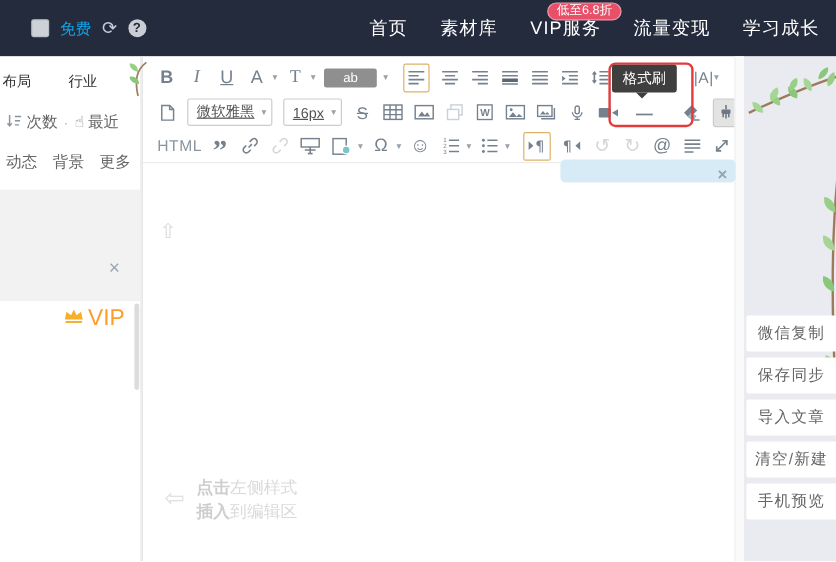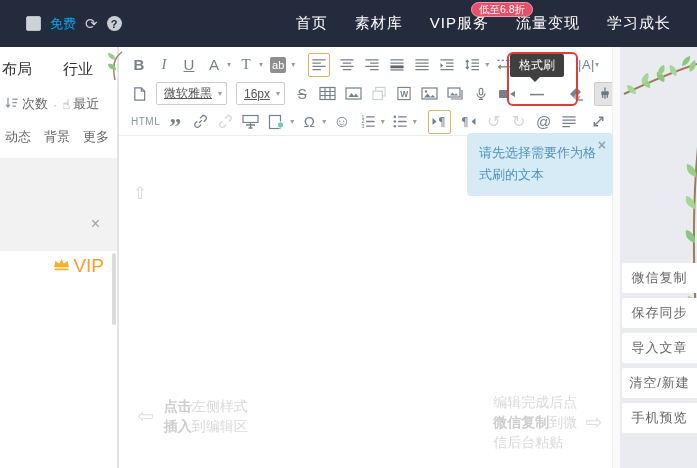--- a/index.html
+++ b/index.html
@@ -5,28 +5,28 @@
   html,body{margin:0;padding:0;background:#fff;font-family:"Liberation Sans","DejaVu Sans",sans-serif;}
   .stage{position:relative;width:697px;height:468px;overflow:hidden;background:#fff;}
 
   
   .header{position:absolute;left:0;top:0;width:697px;height:47px;background:#242b3d;}
   .free-area{position:absolute;left:26px;top:0;height:47px;display:flex;align-items:center;gap:9px;}
   .chk{width:13px;height:13px;background:#cdd2d8;border-radius:2px;border:1px solid #b8bec6;}
   .free-label{color:#0ea5e9;font-size:13px;}
   .hd-ico{color:#c9ced6;font-size:15px;line-height:1;}
   .help-circle{width:15px;height:15px;border-radius:50%;background:#c9ced6;color:#242b3d;font-size:11px;font-weight:bold;display:flex;align-items:center;justify-content:center;}
-  .nav{position:absolute;right:26px;top:0;height:47px;display:flex;align-items:center;gap:27px;}
+  .nav{position:absolute;right:14px;top:0;height:47px;display:flex;align-items:center;gap:27px;}
   .nav-item{color:#fff;font-size:15px;letter-spacing:1px;cursor:pointer;}
-  .badge{position:absolute;left:471px;top:2px;background:#e8506a;border:1px solid #f29aa9;color:#fff;font-size:10.5px;padding:0 7px;line-height:13px;border-radius:8px;white-space:nowrap;}
+  .badge{position:absolute;left:456px;top:2px;background:#e8506a;border:1px solid #f29aa9;color:#fff;font-size:10.5px;padding:0 7px;line-height:13px;border-radius:8px;white-space:nowrap;}
 
   
   .sb{position:absolute;left:0;top:47px;width:118px;height:421px;background:#fff;border-right:1px solid #e4e4e4;box-sizing:border-box;}
   .sb-tabs{display:flex;padding:13px 0 0 2px;}
-  .sb-tab{font-size:15px;color:#333;cursor:pointer;}
+  .sb-tab{font-size:12px;color:#333;cursor:pointer;}
   .sb-tab + .sb-tab{margin-left:31px;}
   .sb-sort{display:flex;align-items:center;gap:3px;padding:16px 0 0 4px;font-size:13px;color:#666;}
   .sb-dot{color:#bbb;margin:0 2px;}
   .hand{font-size:13px;color:#888;}
   .sb-links{display:flex;gap:13px;padding:15px 4px 0 5px;font-size:13px;color:#666;}
   .sb-panel{position:absolute;left:0;top:111px;width:117px;height:93px;background:#f2f2f2;}
   .sb-close{position:absolute;right:17px;top:58px;color:#9aa3ab;font-size:16px;line-height:1;cursor:pointer;}
   .sb-vip{position:absolute;right:13px;top:208px;display:flex;align-items:center;gap:2px;color:#ff9c2a;font-size:19px;}
   .sb-scroll{position:absolute;right:1px;top:206px;width:4px;height:72px;background:#dcdcdc;border-radius:2px;}
 
@@ -37,28 +37,28 @@
   .tb-row{display:flex;align-items:center;height:29px;}
   .tb-row3{height:27px;}
   .ti{display:flex;align-items:center;justify-content:center;min-width:16px;height:20px;margin-right:9px;color:#76818e;cursor:pointer;flex:none;}
   .ti svg{display:block;}
   .t-b{font-weight:bold;font-size:15px;}
   .t-i{font-style:italic;font-family:"Liberation Serif",serif;font-size:15px;}
   .t-u{text-decoration:underline;font-size:15px;}
   .t-a{font-size:15px;}
   .t-t{font-family:"Liberation Serif",serif;font-size:15px;}
   .caret{font-size:8px;color:#98a0aa;margin:0 7px 0 -4px;cursor:pointer;}
-  .chip-ab{background:#8f8f8f;color:#fff;font-size:11px;padding:2px 2px;border-radius:2px;}
+  .chip-ab{background:#8f8f8f;color:#fff;font-size:11px;padding:2px 16px;border-radius:2px;}
   .chip-active{border:1px solid #dcb267;border-radius:2px;background:#fff;padding:1px 2px;}
   .chip-gray{background:#e3e3e3;border:1px solid #cbcbcb;border-radius:2px;padding:1px 2px;}
   .sel{display:flex;align-items:center;justify-content:space-between;border:1px solid #ccc;border-radius:2px;height:21px;background:#fff;color:#555;font-size:12px;padding:0 4px 0 7px;margin-right:9px;cursor:pointer;flex:none;}
   .sel .sv{margin-right:6px;text-decoration:underline;}
   .sel .caret{margin:0;}
   .t-s{font-size:14px;text-decoration:line-through;}
-  .t-html{font-size:10px;letter-spacing:.5px;color:#8a95a1;}
+  .t-html{font-size:13px;letter-spacing:.5px;color:#8a95a1;}
   .t-quote{font-family:"Liberation Serif",serif;font-weight:bold;font-size:24px;line-height:10px;padding-top:9px;}
   .t-omega{font-size:15px;}
   .t-smile{font-size:17px;}
   .t-grayed{color:#d3d7dc;}
   .t-undo{font-size:16px;}
   .t-at{font-size:15px;}
   .t-count{font-size:13px;letter-spacing:.5px;}
   .ml-auto{margin-left:auto;}
   .t-hr{font-size:14px;font-weight:bold;}
 
@@ -381,34 +381,29 @@
             </svg>
           </span>
       </div>
     </div>
 
     <div class="redbox"></div>
     <div class="tooltip">格式刷</div>
 
     <div class="notice">
       <span class="notice-close">×</span>
-      <span>请先选择需要作为格式刷的文本</span>
     </div>
 
     <div class="ed-body">
       <div class="ph">
         <span class="ph-arrow">⇧</span>
       </div>
       <div class="hint-left">
         <span class="hint-arrow">⇦</span>
         <span><b>点击</b><span>左侧样式</span><br><b>插入</b><span>到编辑区</span></span>
-      </div>
-      <div class="hint-right">
-        <span><span>编辑完成后点</span><br><b>微信复制</b><span>到微</span><br><span>信后台粘贴</span></span>
-        <span class="hint-arrow">⇨</span>
       </div>
     </div>
 
     <div class="ed-scrollstrip"></div>
   </div>
 
   <div class="leaf-corner">
     <svg width="22" height="34" viewBox="0 0 22 34">
         <path d="M16 2C8 8 6 16 9 30" stroke="#a08060" stroke-width="1.5" fill="none"></path>
         <path d="M9 10c-5-1-7-4-7-7 4 0 7 2 7 7z" fill="#97cf87"></path>

